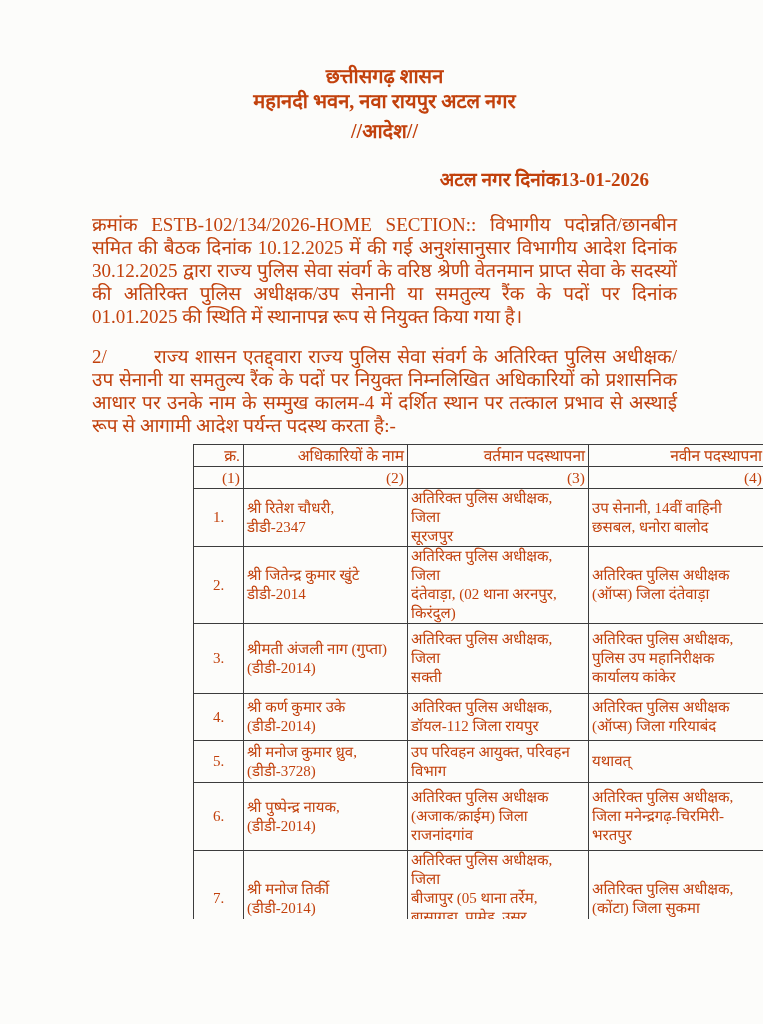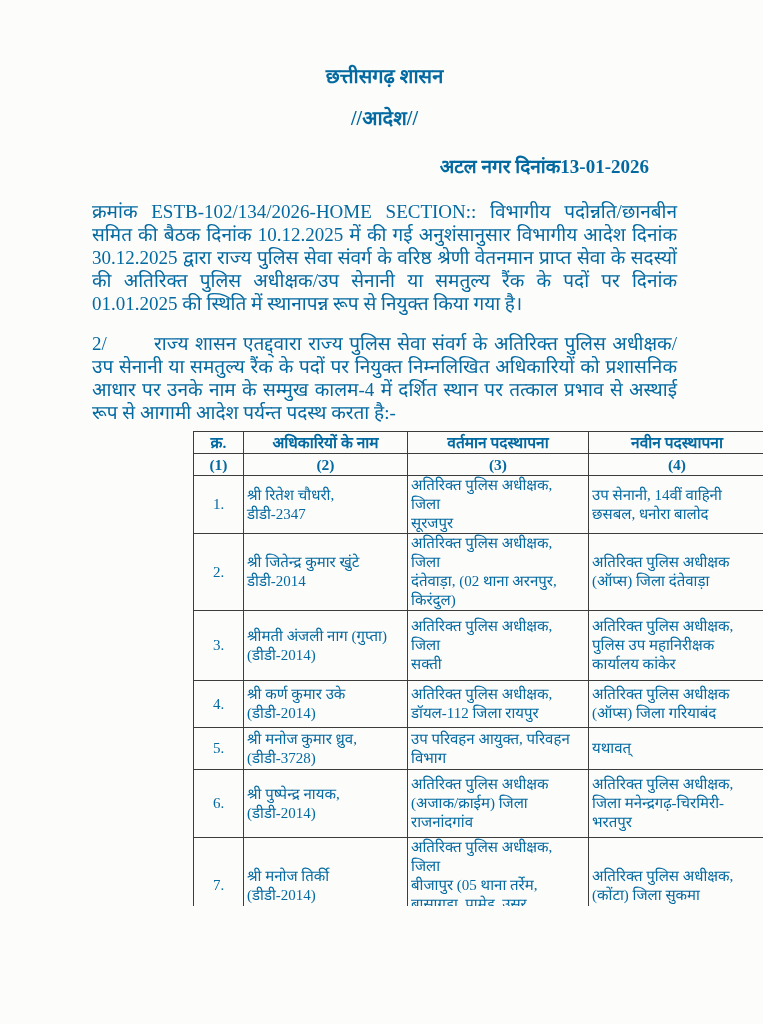--- a/index.html
+++ b/index.html
@@ -5,35 +5,35 @@
   html,body{margin:0;padding:0;}
   body{
     width:763px;height:1024px;
     background:#e9e9e9;
     font-family:"Liberation Serif","DejaVu Serif",serif;
   }
   .page{
     position:relative;
     width:763px;height:1024px;
     background:#fcfcfa;
-    color:#0369a1;
+    color:#c2410c;
     overflow:hidden;
   }
   .content{
     padding:0 86px 0 92px;
   }
   .org-header{
     margin-top:64px;
     text-align:center;
     font-size:20px;
     line-height:25px;
     font-weight:600;
   }
   .order-title{
-    margin-top:17px;
+    margin-top:5px;
     text-align:center;
     font-size:20px;
     line-height:25px;
     font-weight:600;
   }
   .date-line{
     margin-top:24px;
     text-align:right;
     padding-right:28px;
     font-size:19px;
@@ -64,22 +64,22 @@
     table-layout:fixed;
     width:572px;
     font-size:15px;
   }
   table.officers th, table.officers td{
     border:1px solid #3c3c3c;
     padding:0 3px;
     overflow:hidden;
   }
   table.officers th{
-    font-weight:700;
-    text-align:center;
+    font-weight:400;
+    text-align:right;
     line-height:20px;
     height:21px;
     font-size:15.5px;
   }
   table.officers td{
     vertical-align:middle;
     white-space:pre-line;
     line-height:19px;
     font-weight:500;
   }
@@ -95,20 +95,21 @@
   tbody tr:nth-child(8) td{vertical-align:top;padding-top:2px;}
 </style>
 </head>
 <body>
 
 <div class="page">
   <div class="content">
 
     <div class="org-header">
       <div>छत्तीसगढ़ शासन</div>
+      <div>महानदी भवन, नवा रायपुर अटल नगर</div>
     </div>
 
     <div class="order-title">//आदेश//</div>
 
     <div class="date-line">अटल नगर दिनांक13-01-2026</div>
 
     <div class="para para1">क्रमांक ESTB-102/134/2026-HOME SECTION:: विभागीय पदोन्नति/छानबीन समित की बैठक दिनांक 10.12.2025 में की गई अनुशंसानुसार विभागीय आदेश दिनांक 30.12.2025 द्वारा राज्य पुलिस सेवा संवर्ग के वरिष्ठ श्रेणी वेतनमान प्राप्त सेवा के सदस्यों की अतिरिक्त पुलिस अधीक्षक/उप सेनानी या समतुल्य रैंक के पदों पर दिनांक 01.01.2025 की स्थिति में स्थानापन्न रूप से नियुक्त किया गया है।</div>
 
     <div class="para para2">
       <span class="para2-prefix">2/</span><span>राज्य शासन एतद्द्वारा राज्य पुलिस सेवा संवर्ग के अतिरिक्त पुलिस अधीक्षक/उप सेनानी या समतुल्य रैंक के पदों पर नियुक्त निम्नलिखित अधिकारियों को प्रशासनिक आधार पर उनके नाम के सम्मुख कालम-4 में दर्शित स्थान पर तत्काल प्रभाव से अस्थाई रूप से आगामी आदेश पर्यन्त पदस्थ करता है:-</span>

